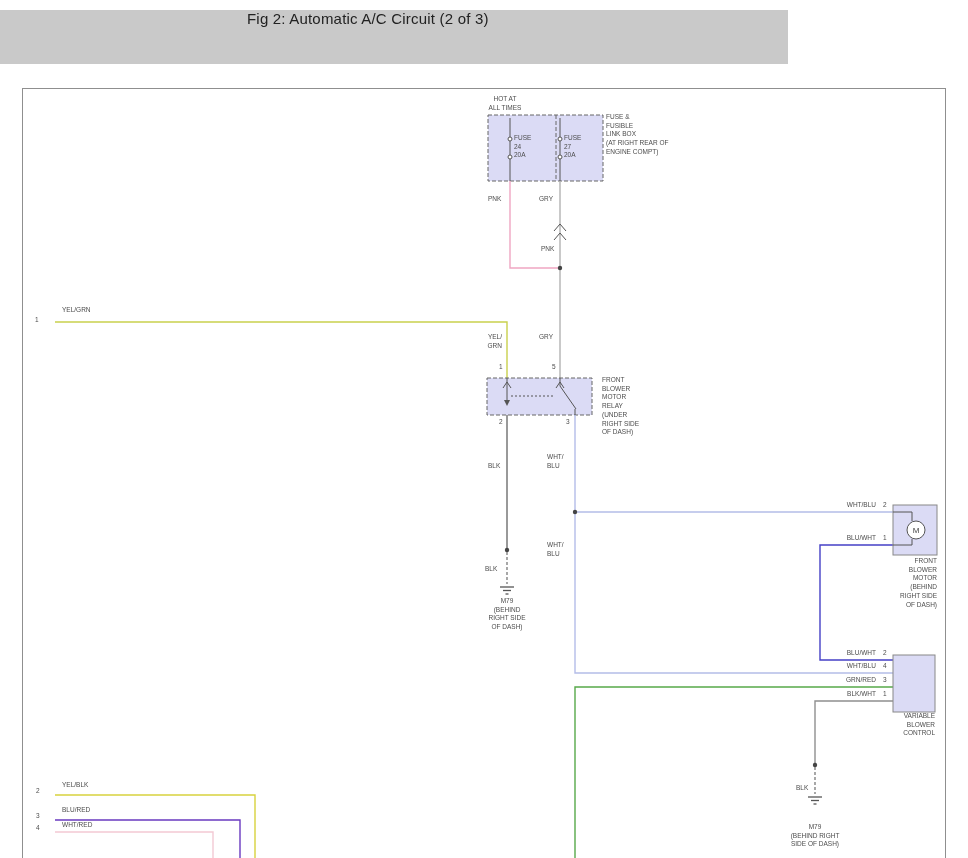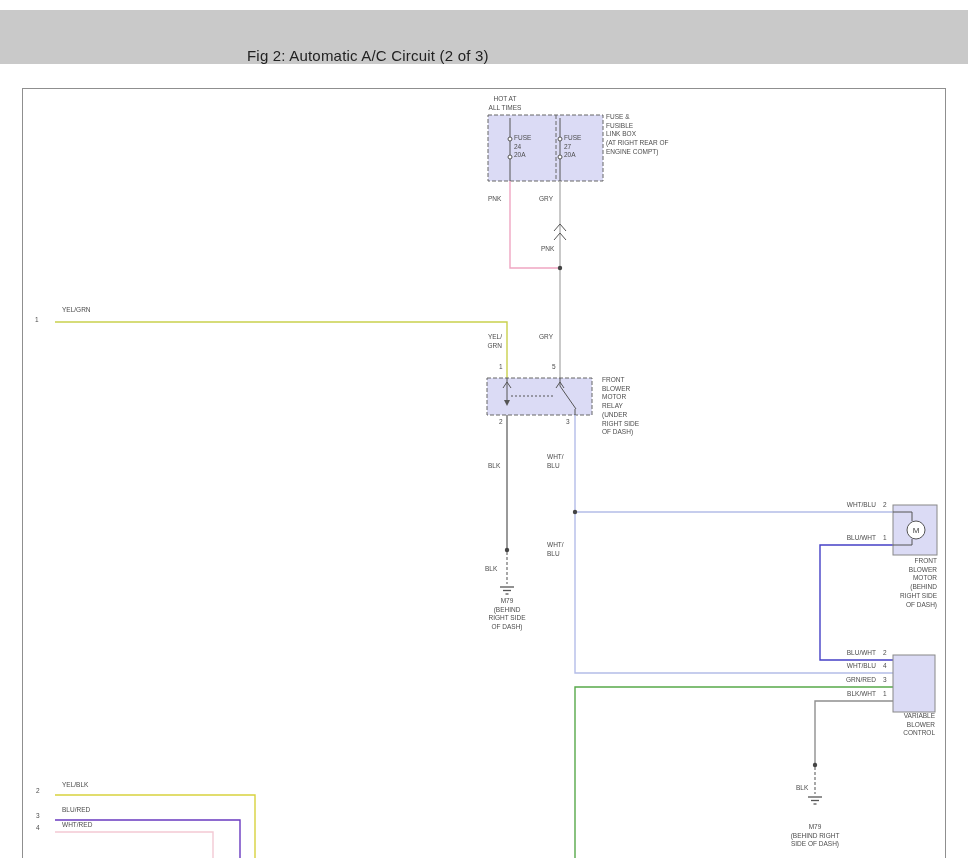--- a/index.html
+++ b/index.html
@@ -1,19 +1,19 @@
 <!DOCTYPE html>
 <html><head>
 <meta charset="utf-8">
 <style>
   *{margin:0;padding:0;box-sizing:border-box}
   html,body{width:968px;height:858px;background:#fff;overflow:hidden;
     font-family:"Liberation Sans",sans-serif;position:relative}
-  .header-bar{position:absolute;top:10px;left:0;width:968px;height:54px;background:#c9c9c9;
-    display:flex;align-items:flex-end}
+  .header-bar{position:absolute;top:10px;left:0;width:788px;height:54px;background:#c9c9c9;
+    display:flex;align-items:flex-start}
   .title{margin-left:247px;font-size:15px;color:#222;letter-spacing:.2px}
   .content-box{position:absolute;left:22px;top:88px;width:924px;height:775px;
     border:1px solid #8f8f8f;background:#fff}
   svg.diagram{position:absolute;left:0;top:0;width:968px;height:858px}
   .lbl{position:absolute;font-size:6.5px;line-height:1.34;color:#4c4c4c;white-space:pre-line}
   .c{text-align:center;transform:translateX(-50%)}
   .r{text-align:right}
 </style>
 </head>
 <body>

